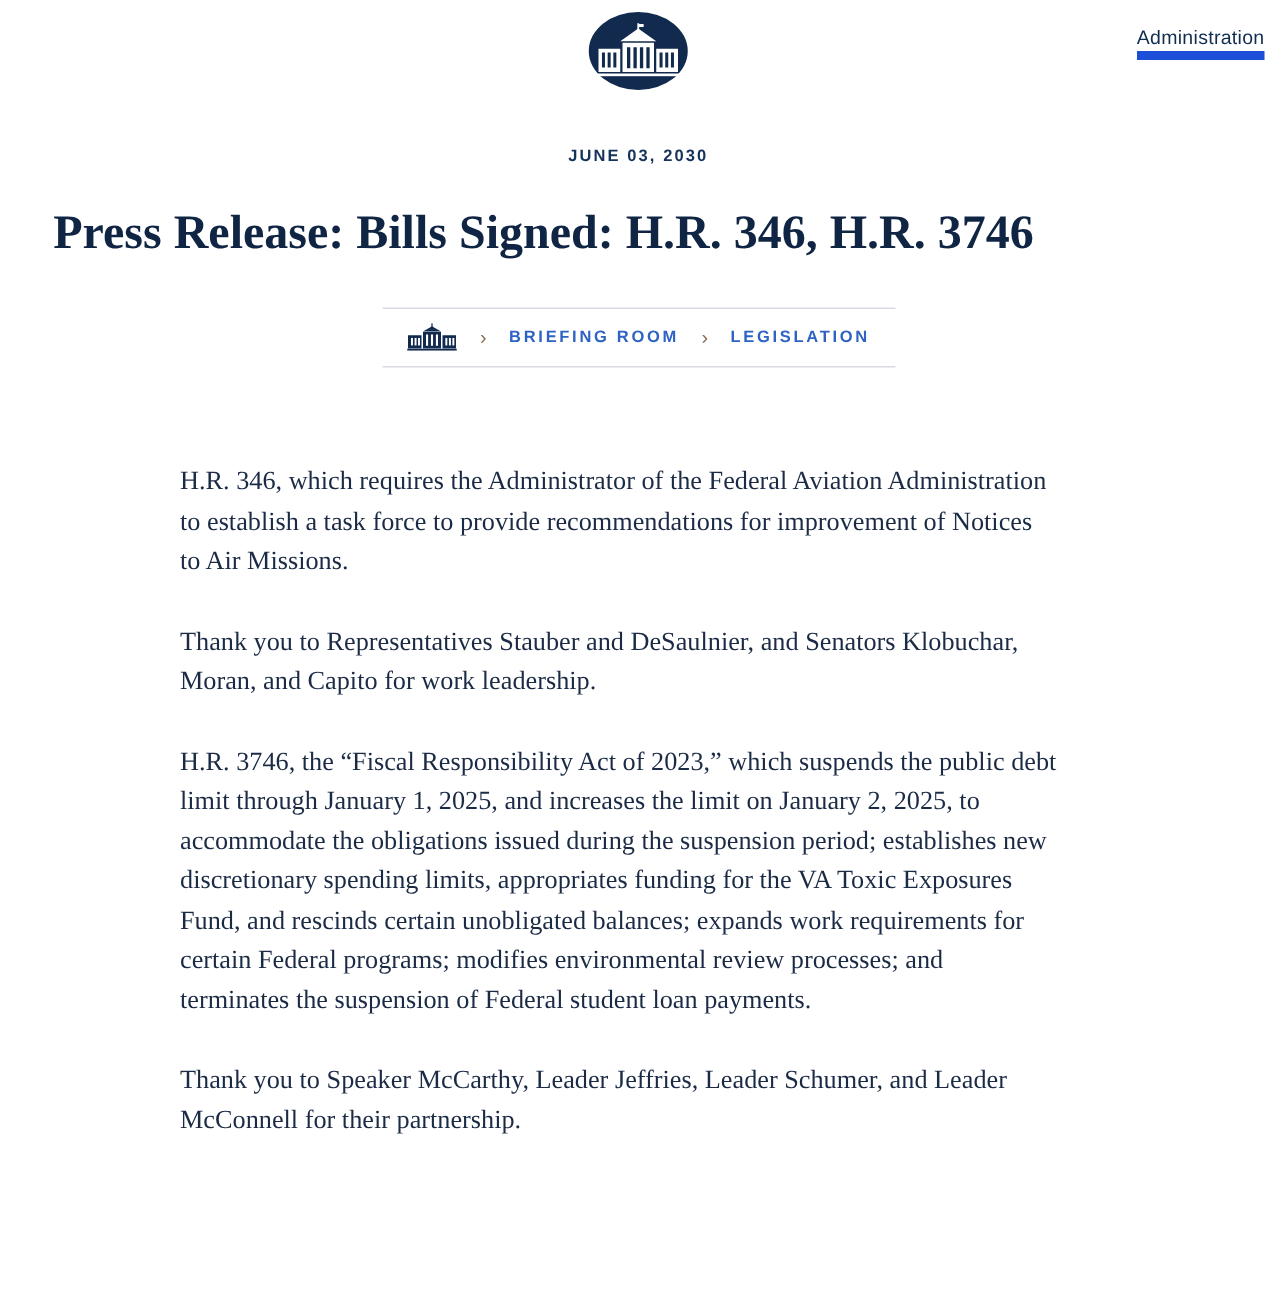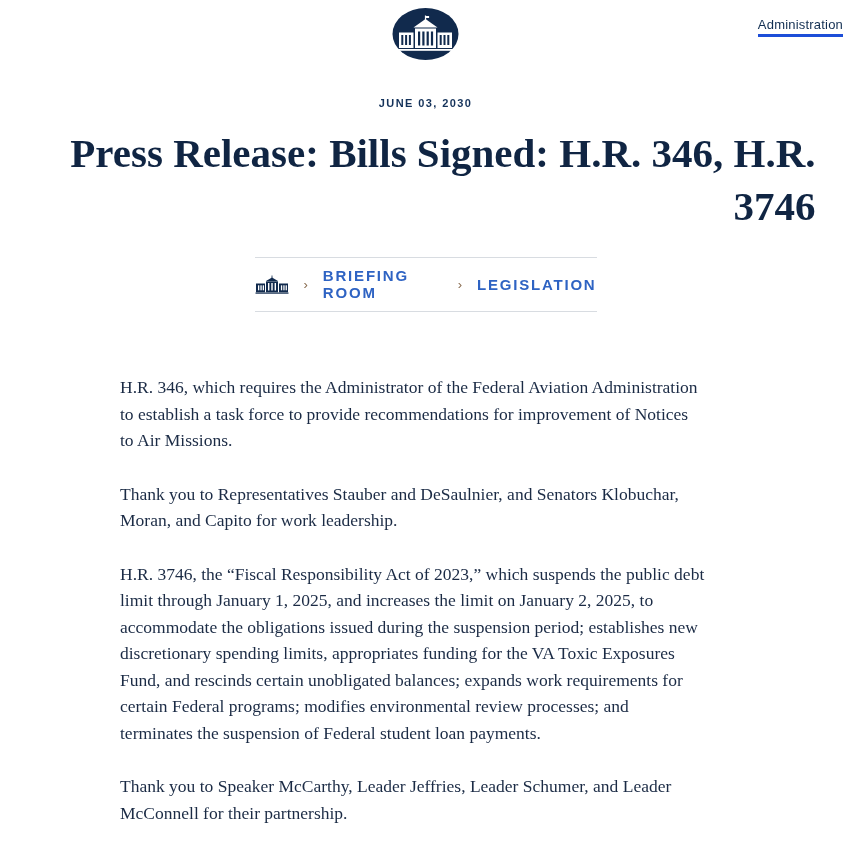--- a/index.html
+++ b/index.html
@@ -30,42 +30,42 @@
   }
   .admin-link {
     position: absolute;
     top: 17px;
     right: 8px;
     font-size: 13px;
     font-weight: 500;
     letter-spacing: 0.2px;
     color: #112e51;
     text-decoration: none;
-    border-bottom: 3px solid #1d4ed8;
+    border-bottom: 6px solid #1d4ed8;
     padding-bottom: 2px;
     cursor: pointer;
   }
 
   
   .date-line {
     margin-top: 33px;
     text-align: center;
     font-size: 11px;
     font-weight: 700;
     letter-spacing: 1.4px;
     color: #14325a;
   }
 
   
   .page-title {
     margin: 18px auto 12px auto;
     max-width: 780px;
-    text-align: right;
+    text-align: left;
     font-family: "Liberation Serif", serif;
-    font-size: 41px;
+    font-size: 32px;
     line-height: 53px;
     font-weight: 600;
     color: #102543;
   }
 
   
   .breadcrumb {
     width: 342px;
     margin: 24px auto 0 auto;
     border-top: 1px solid #d8dce1;
@@ -82,21 +82,21 @@
     line-height: 0;
     cursor: pointer;
   }
   .crumb-sep {
     font-size: 13px;
     color: #8a6d51;
     line-height: 1;
     user-select: none;
   }
   .crumb-link {
-    font-size: 15px;
+    font-size: 11px;
     font-weight: 700;
     letter-spacing: 1.8px;
     color: #2e63c3;
     text-decoration: none;
     cursor: pointer;
   }
 
   
   .article-body {
     width: 585px;

